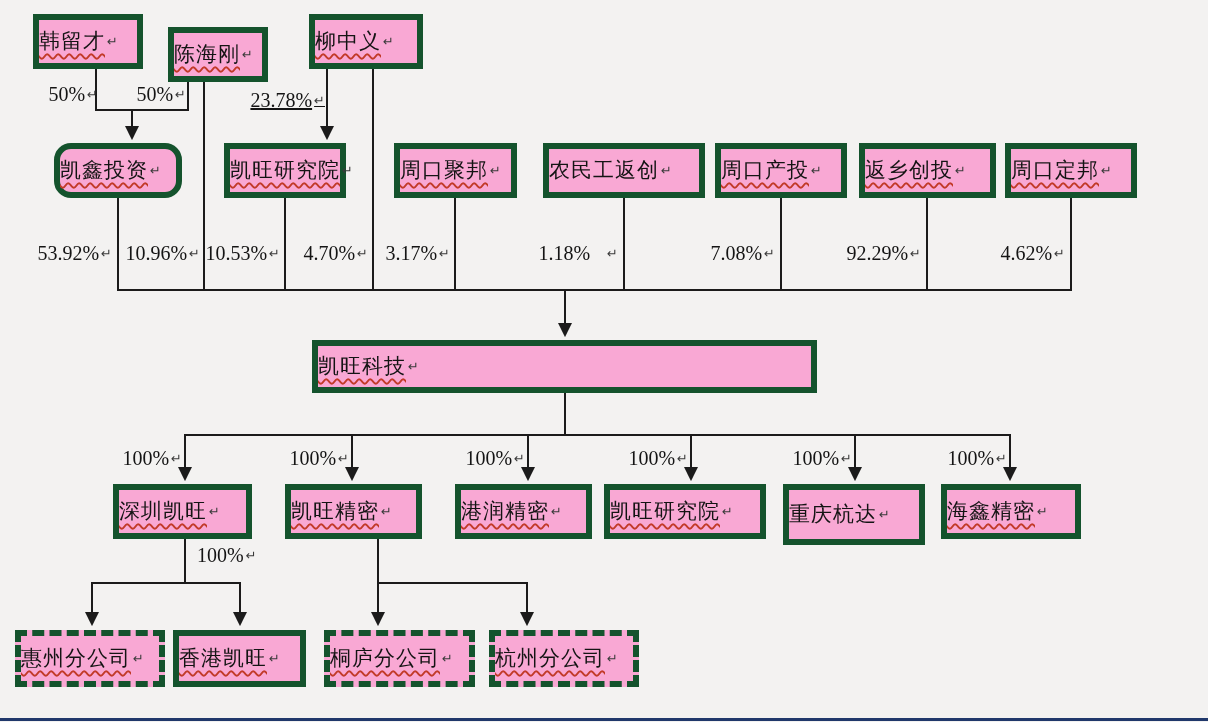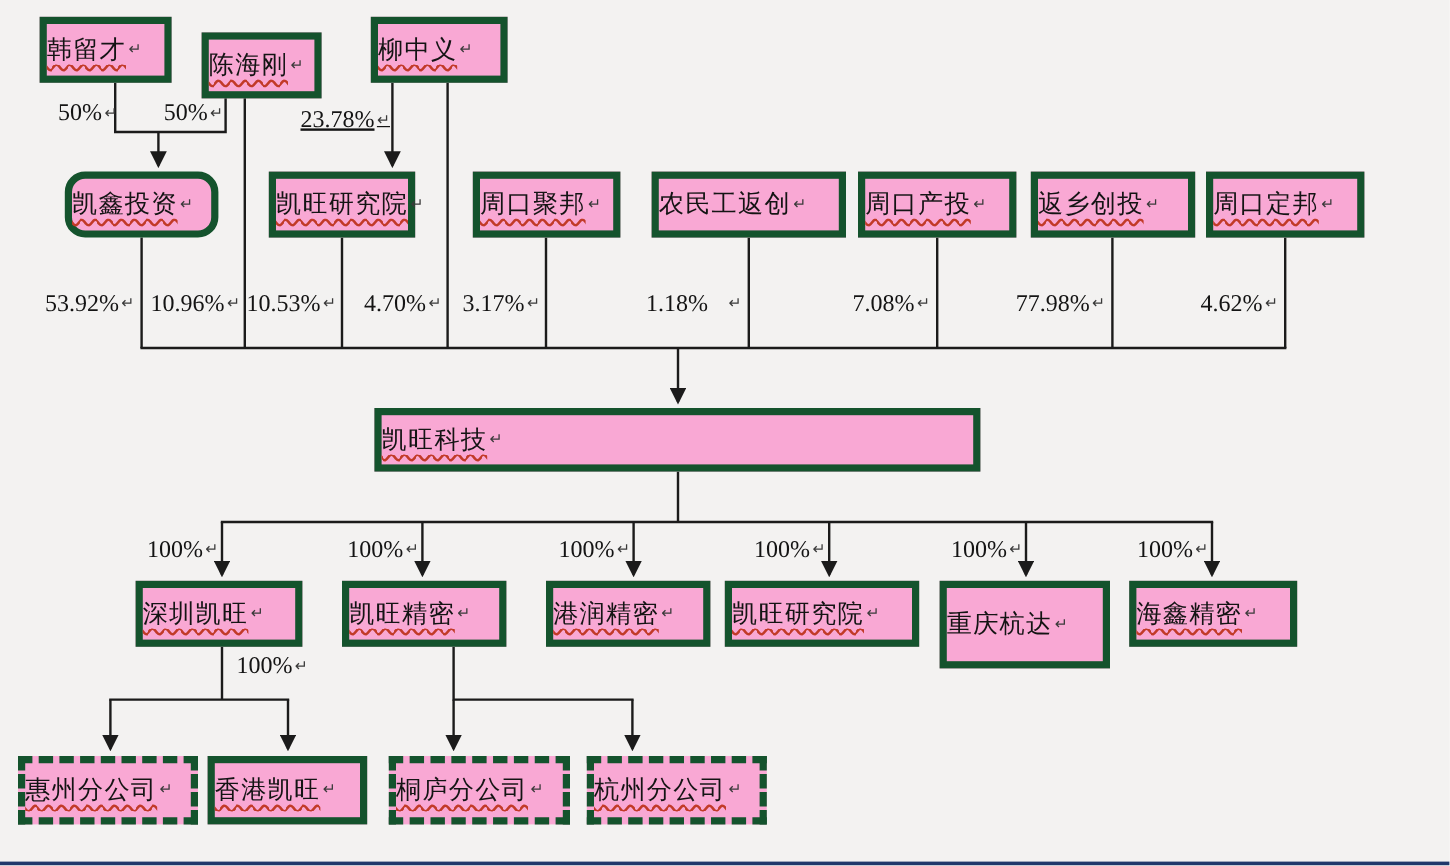--- a/index.html
+++ b/index.html
@@ -165,21 +165,21 @@
   </div>
   <div class="pct" style="right:590px;top:242px;gap:15px;">
     <span>1.18%</span>
       <span class="pmark">↵</span>
   </div>
   <div class="pct" style="right:433px;top:242px;">
     <span>7.08%</span>
       <span class="pmark">↵</span>
   </div>
   <div class="pct" style="right:287px;top:242px;">
-    <span>77.98%</span>
+    <span>92.29%</span>
       <span class="pmark">↵</span>
   </div>
   <div class="pct" style="right:143px;top:242px;">
     <span>4.62%</span>
       <span class="pmark">↵</span>
   </div>
 
   <div class="node redu" style="left:312px;top:340px;width:505px;height:53px;">
     <span class="t">凯旺科技</span>
       <span class="pmark">↵</span>
@@ -219,21 +219,21 @@
       <span class="pmark">↵</span>
   </div>
   <div class="node redu" style="left:455px;top:484px;width:137px;height:55px;">
     <span class="t">港润精密</span>
       <span class="pmark">↵</span>
   </div>
   <div class="node redu" style="left:604px;top:484px;width:162px;height:55px;">
     <span class="t">凯旺研究院</span>
       <span class="pmark">↵</span>
   </div>
-  <div class="node" style="left:783px;top:484px;width:142px;height:73px;">
+  <div class="node" style="left:783px;top:484px;width:142px;height:61px;">
     <span class="t">重庆杭达</span>
       <span class="pmark">↵</span>
   </div>
   <div class="node redu" style="left:941px;top:484px;width:140px;height:55px;">
     <span class="t">海鑫精密</span>
       <span class="pmark">↵</span>
   </div>
 
   <div class="pct" style="left:197px;top:544px;">
     <span>100%</span>

